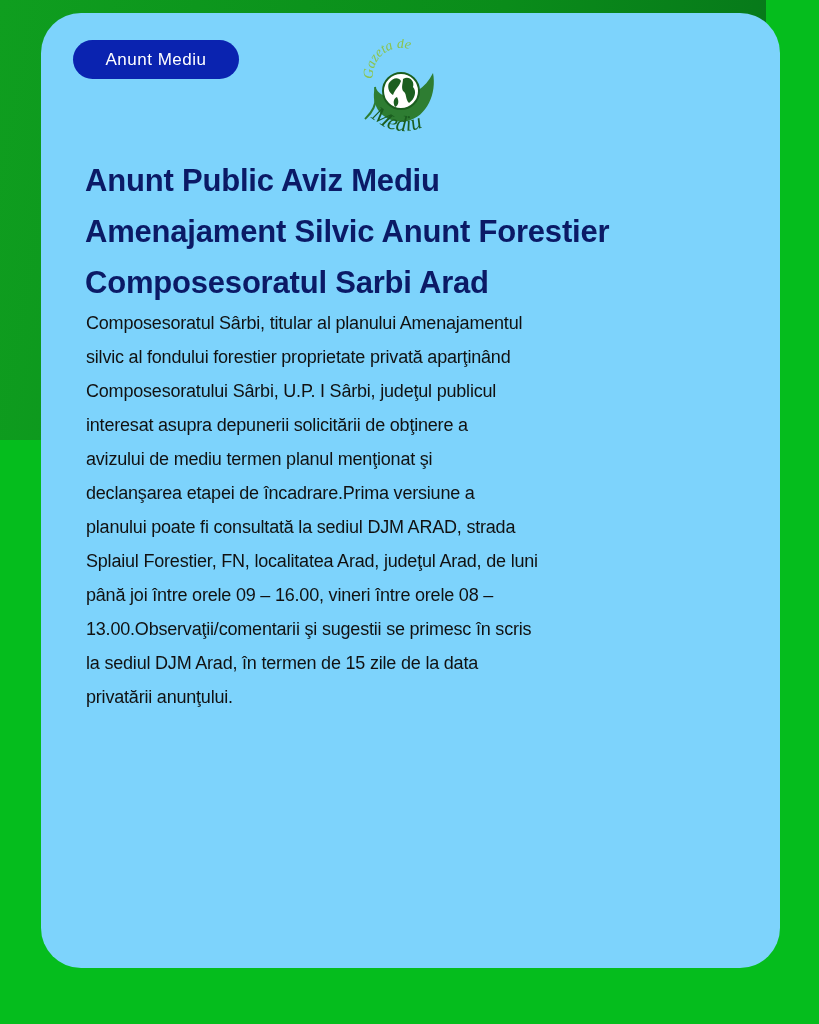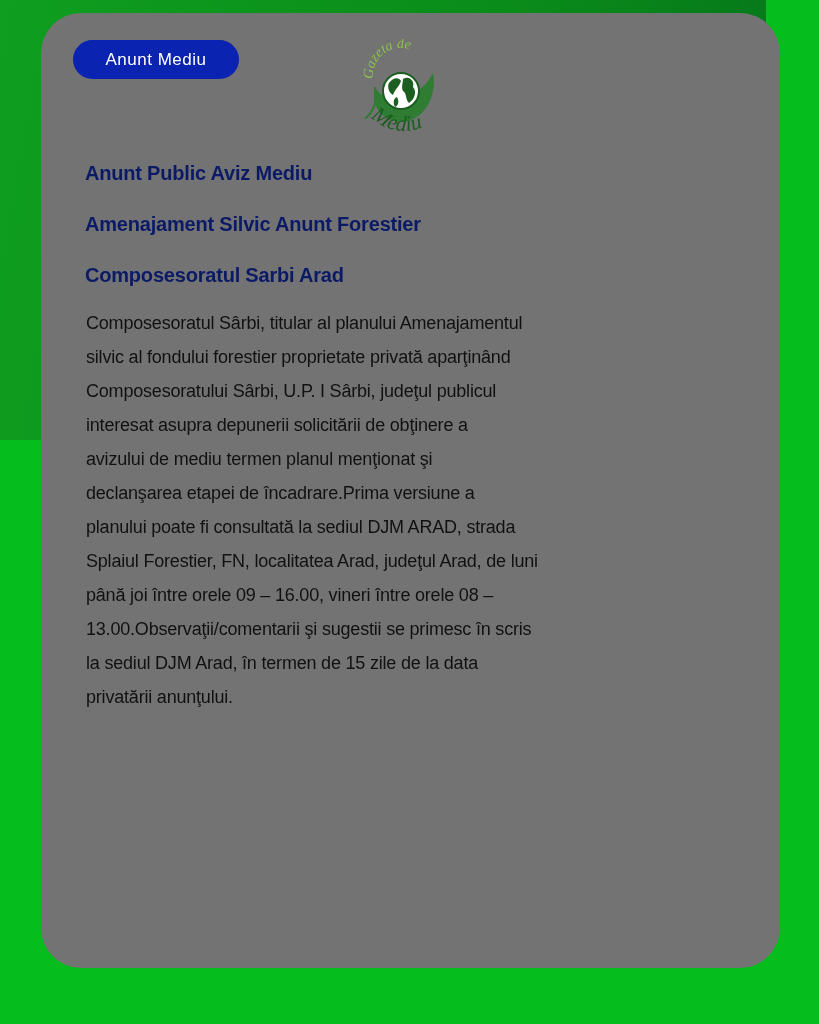--- a/index.html
+++ b/index.html
@@ -7,34 +7,34 @@
     width: 819px; height: 1024px; position: relative; overflow: hidden;
     background: #05bd1d;
     font-family: "Liberation Sans", "DejaVu Sans", sans-serif;
   }
   .dark-panel {
     position: absolute; left: 0; top: 0; width: 766px; height: 440px;
     background: linear-gradient(100deg, #0f9e1f 0%, #0a8c1a 60%, #06751a 100%);
   }
   .card {
     position: absolute; left: 41px; top: 13px; width: 739px; height: 955px;
-    background: #737373; border-radius: 40px;
+    background: #7dd3fc; border-radius: 40px;
   }
   .pill {
     position: absolute; left: 32px; top: 27px; width: 166px; height: 39px;
     background: #0a23b0; border-radius: 20px; color: #ffffff;
     font-size: 17px; letter-spacing: 0.5px;
     display: flex; align-items: center; justify-content: center;
   }
   .logo {
     position: absolute; left: 318px; top: 26px; width: 84px; height: 104px;
   }
   .title {
-    position: absolute; left: 44px; top: 135px; width: 660px;
-    color: #0b1a66; font-weight: bold; font-size: 20px; line-height: 51px;
+    position: absolute; left: 44px; top: 142px; width: 660px;
+    color: #0b1a66; font-weight: bold; font-size: 31px; line-height: 51px;
     letter-spacing: -0.2px;
   }
   .body-text {
     position: absolute; left: 45px; top: 293px; width: 670px;
     color: #111111; font-size: 18px; line-height: 34px; letter-spacing: -0.2px;
   }
 </style>
 </head>
 <body>
 

